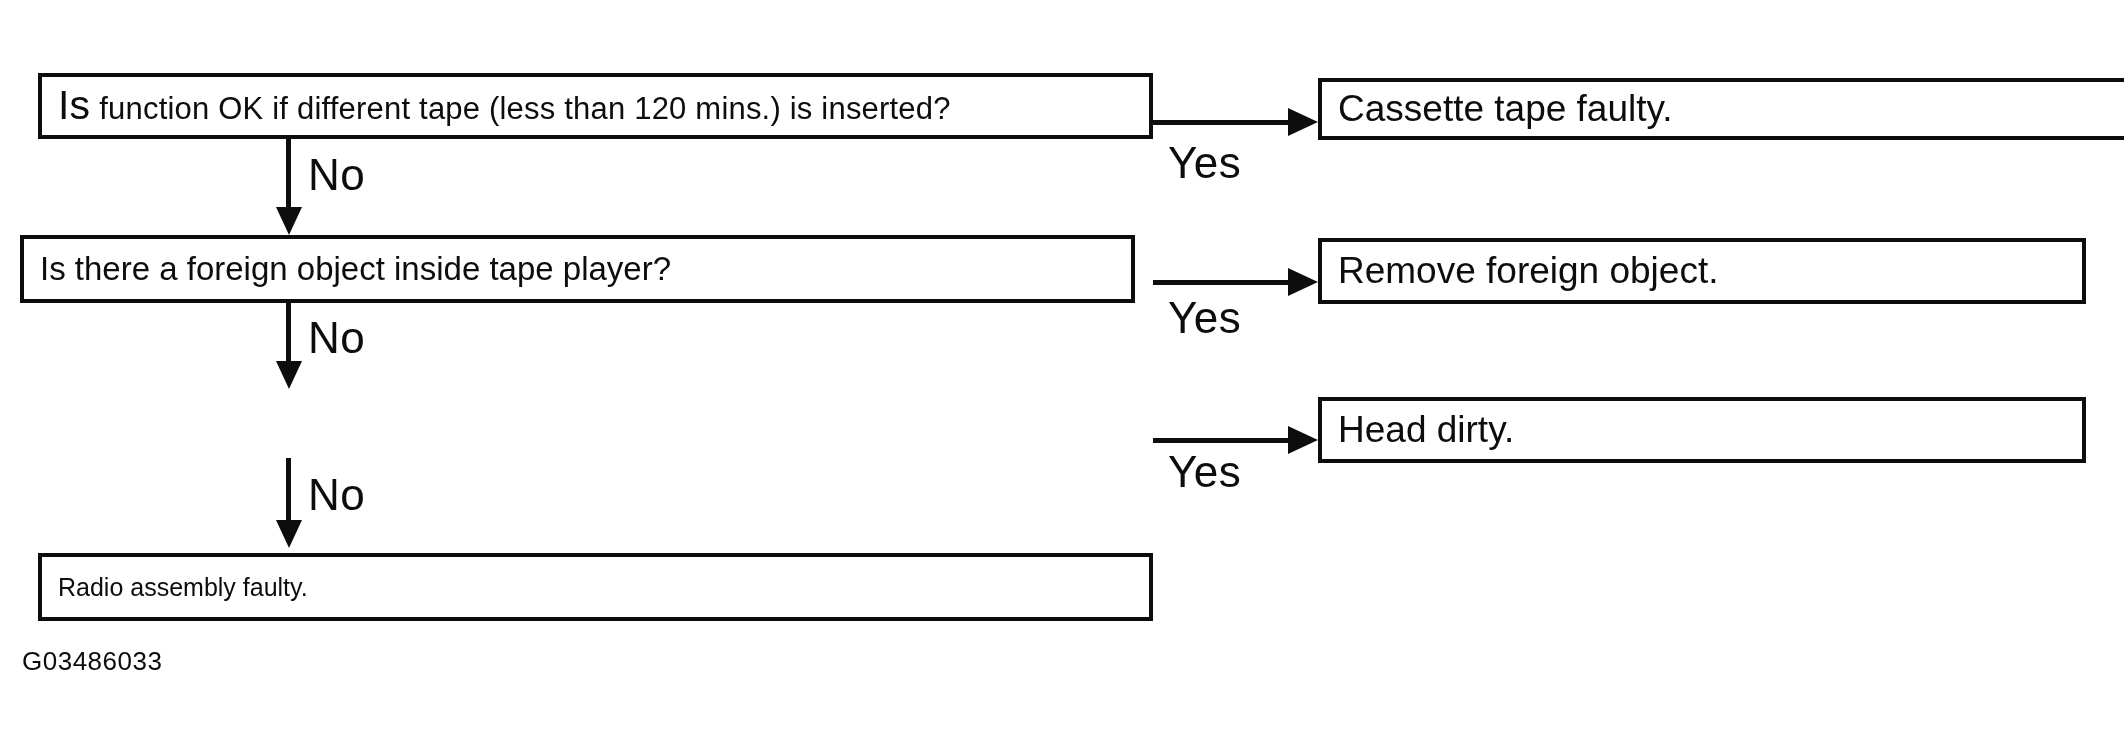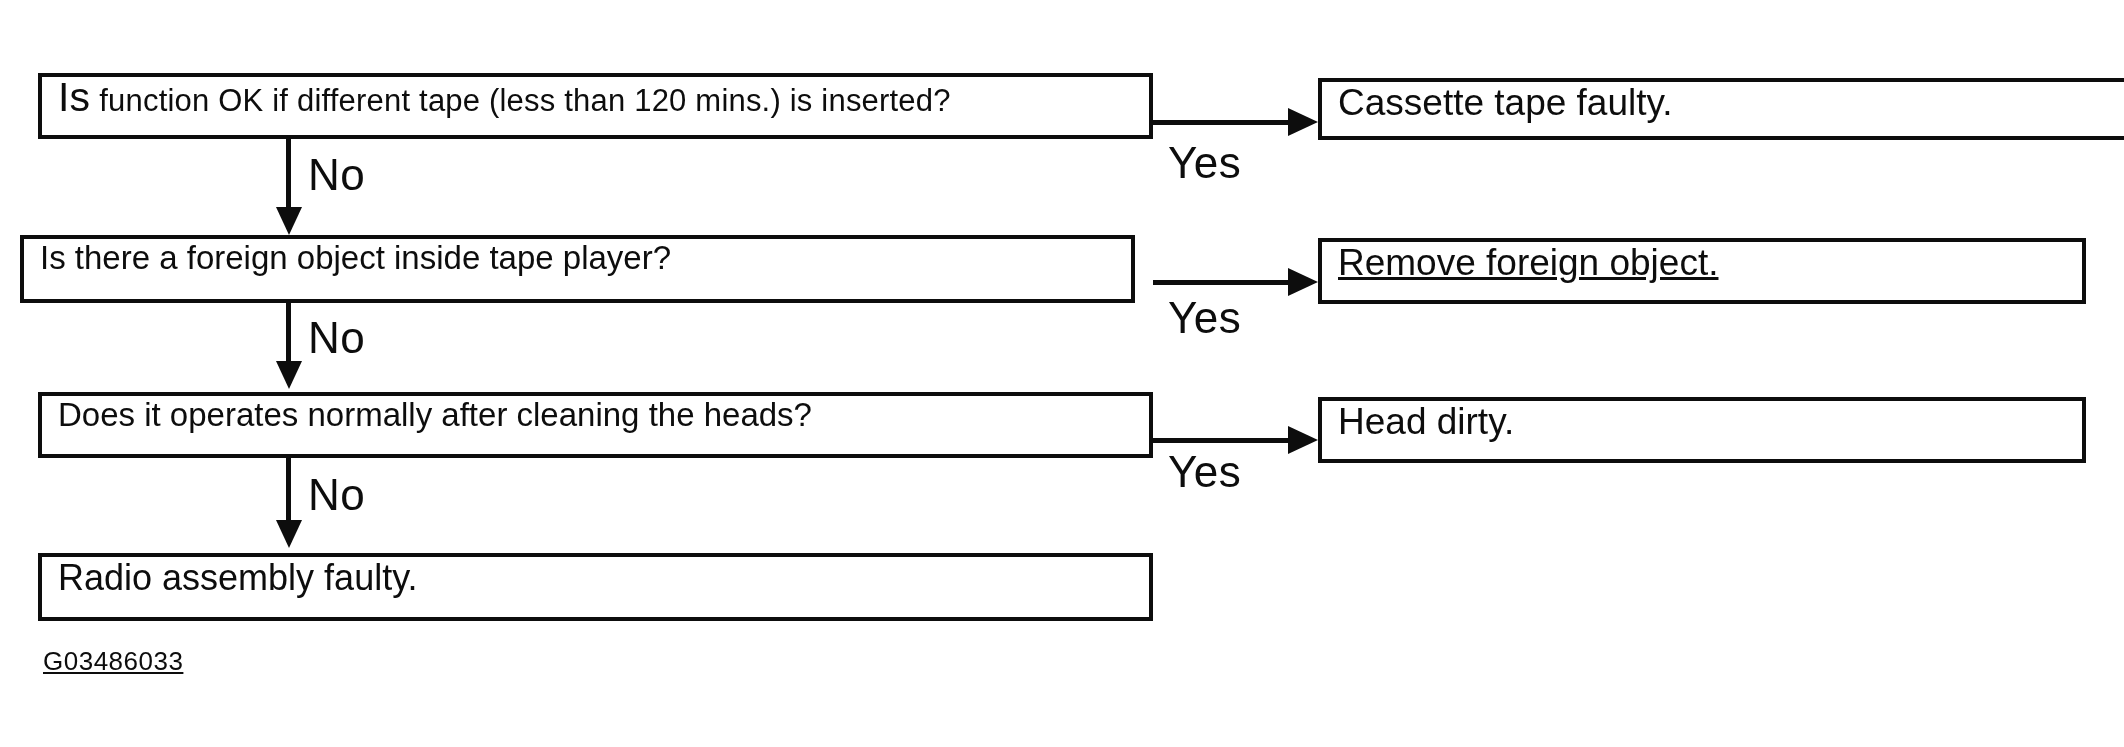--- a/index.html
+++ b/index.html
@@ -14,28 +14,29 @@
     background: #ffffff;
     font-family: "Liberation Sans", sans-serif;
     color: #0d0d0d;
     overflow: hidden;
   }
   .box {
     position: absolute;
     border: 4px solid #0d0d0d;
     background: #ffffff;
     display: flex;
+    align-items: center;
     box-sizing: border-box;
     padding-left: 16px;
     white-space: nowrap;
   }
   .q-text  { font-size: 31px; letter-spacing: 0.2px; }
   .q-lead  { font-size: 41px; margin-right: 9px; line-height: 1; }
   .q-mid   { font-size: 33px; }
-  .q-final { font-size: 36px; }
+  .q-final { font-size: 25px; }
   .a-text  { font-size: 37px; }
   .hline {
     position: absolute;
     height: 5px;
     background: #0d0d0d;
   }
   .vline {
     position: absolute;
     width: 5px;
     background: #0d0d0d;
@@ -54,25 +55,24 @@
     border-right: 13px solid transparent;
     border-top: 28px solid #0d0d0d;
   }
   .lbl {
     position: absolute;
     font-size: 44px;
     letter-spacing: 0.5px;
   }
   .figcode {
     position: absolute;
-    left: 43px;
+    left: 22px;
     top: 646px;
     font-size: 26px;
     letter-spacing: 0.5px;
-    text-decoration: underline;
   }
 </style>
 </head>
 <body>
 
 <div class="canvas">
 
   <div class="box" style="left:38px; top:73px; width:1115px; height:66px;">
     <span class="q-text"><span class="q-lead">Is</span><span>function OK if different tape (less than 120 mins.) is inserted?</span></span>
   </div>
@@ -85,30 +85,27 @@
   <div class="vline" style="left:286px; top:139px; height:70px;"></div>
   <div class="head-down" style="left:276px; top:207px;"></div>
   <div class="lbl" style="left:308px; top:150px;">No</div>
 
   <div class="box" style="left:20px; top:235px; width:1115px; height:68px;">
     <span class="q-mid">Is there a foreign object inside tape player?</span>
   </div>
   <div class="hline" style="left:1153px; top:280px; width:137px;"></div>
   <div class="head-right" style="left:1288px; top:268px;"></div>
   <div class="lbl" style="left:1168px; top:293px;">Yes</div>
-  <div class="box" style="left:1318px; top:238px; width:768px; height:66px;text-decoration:underline;">
+  <div class="box" style="left:1318px; top:238px; width:768px; height:66px;">
     <span class="a-text">Remove foreign object.</span>
   </div>
   <div class="vline" style="left:286px; top:303px; height:60px;"></div>
   <div class="head-down" style="left:276px; top:361px;"></div>
   <div class="lbl" style="left:308px; top:313px;">No</div>
 
-  <div class="box" style="left:38px; top:392px; width:1115px; height:66px;">
-    <span class="q-mid">Does it operates normally after cleaning the heads?</span>
-  </div>
   <div class="hline" style="left:1153px; top:438px; width:137px;"></div>
   <div class="head-right" style="left:1288px; top:426px;"></div>
   <div class="lbl" style="left:1168px; top:447px;">Yes</div>
   <div class="box" style="left:1318px; top:397px; width:768px; height:66px;">
     <span class="a-text">Head dirty.</span>
   </div>
   <div class="vline" style="left:286px; top:458px; height:64px;"></div>
   <div class="head-down" style="left:276px; top:520px;"></div>
   <div class="lbl" style="left:308px; top:470px;">No</div>
 

